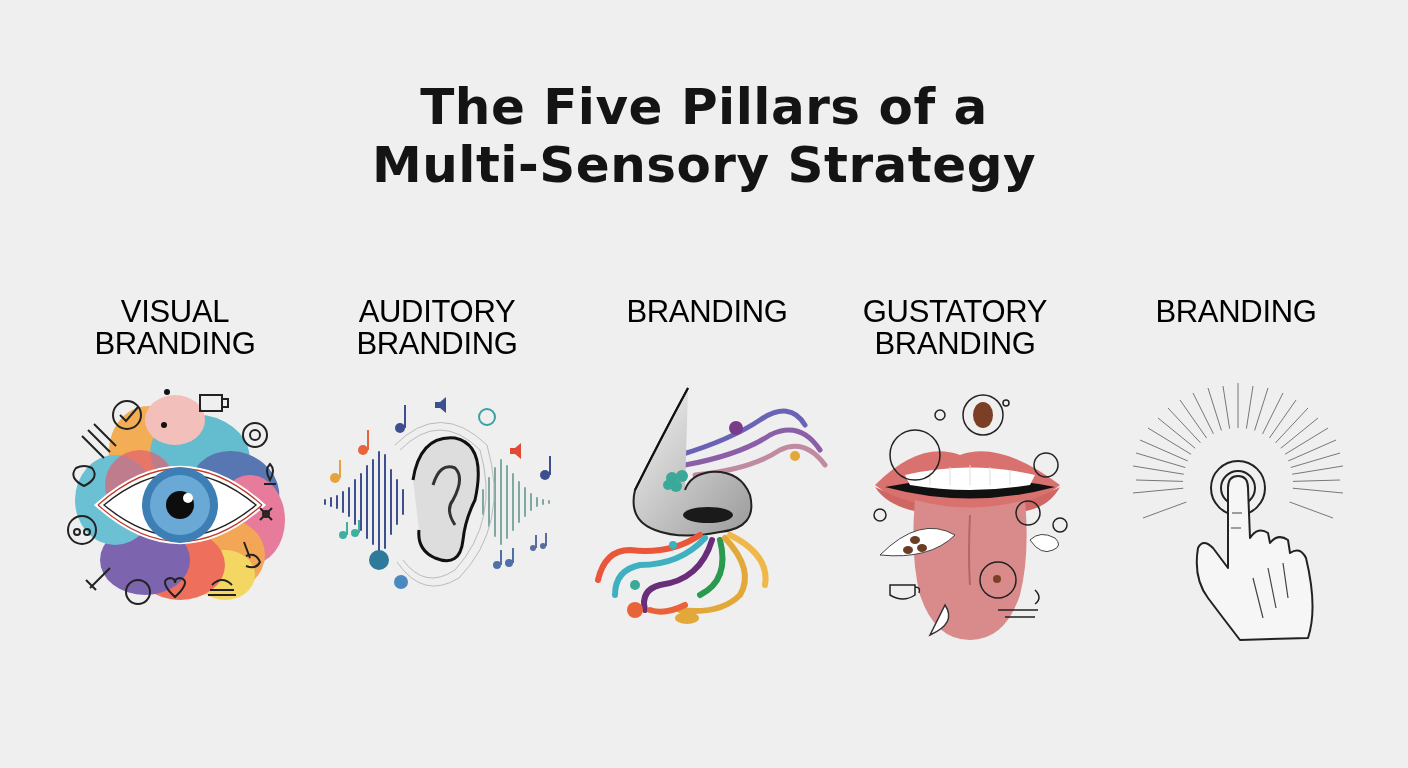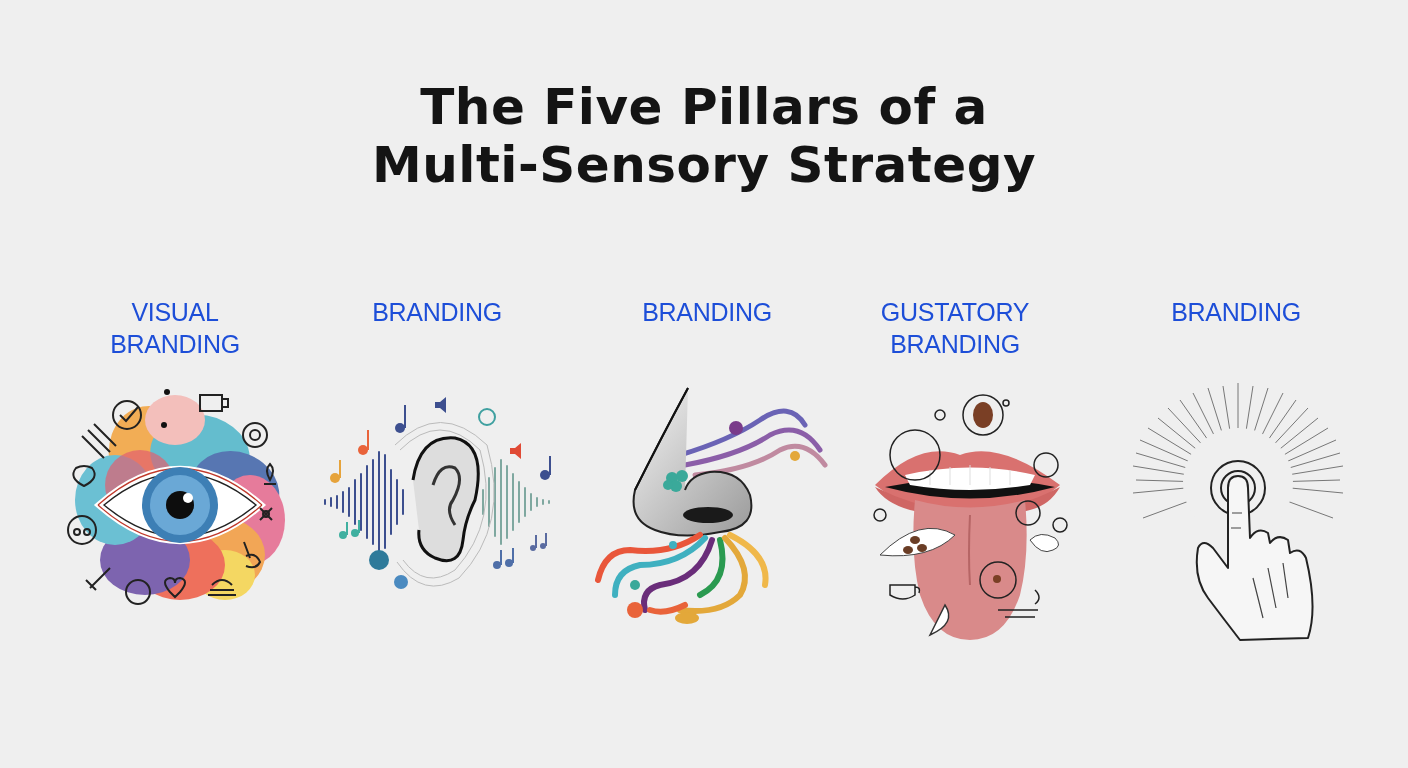--- a/index.html
+++ b/index.html
@@ -20,22 +20,22 @@
     color:#141414;
     margin-top:10px;
   }
   .title span { display:block; }
   .pillar {
     position:absolute; top:296px; width:260px;
     text-align:center;
   }
   .pillar-label {
     font-family:"Liberation Sans", sans-serif;
-    font-size:25px; line-height:32px; letter-spacing:-0.3px;
-    color:#1d4ed8;
+    font-size:31px; line-height:32px; letter-spacing:-0.3px;
+    color:#000000;
   }
   .pillar-label span { display:block; }
   .illus { position:absolute; }
   svg { display:block; }
 </style>
 </head>
 <body>
 
 <div class="title">
   <span>The Five Pillars of a</span>
@@ -43,20 +43,21 @@
 </div>
 
 <div class="pillar" style="left:45px">
   <div class="pillar-label">
     <span>VISUAL</span>
     <span>BRANDING</span>
   </div>
 </div>
 <div class="pillar" style="left:307px">
   <div class="pillar-label">
+    <span>AUDITORY</span>
     <span>BRANDING</span>
   </div>
 </div>
 <div class="pillar" style="left:577px">
   <div class="pillar-label">
     <span>BRANDING</span>
   </div>
 </div>
 <div class="pillar" style="left:825px">
   <div class="pillar-label">

